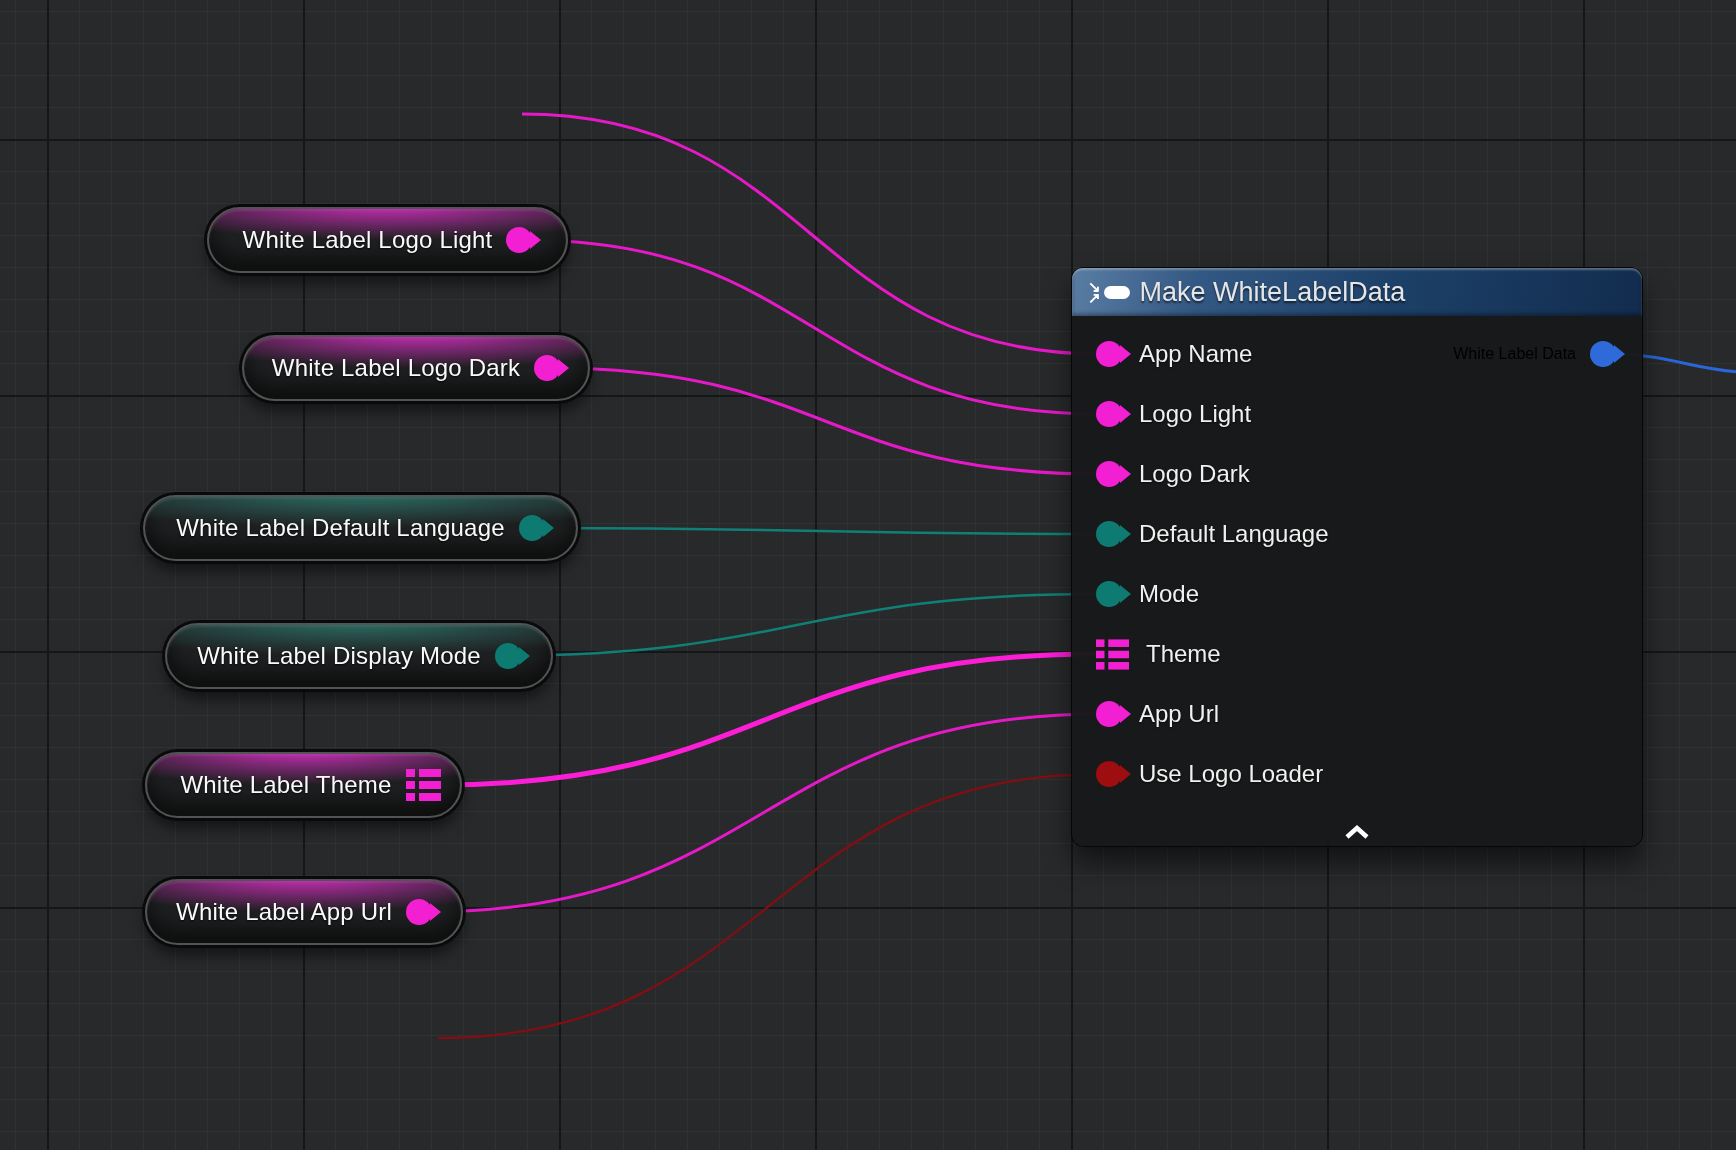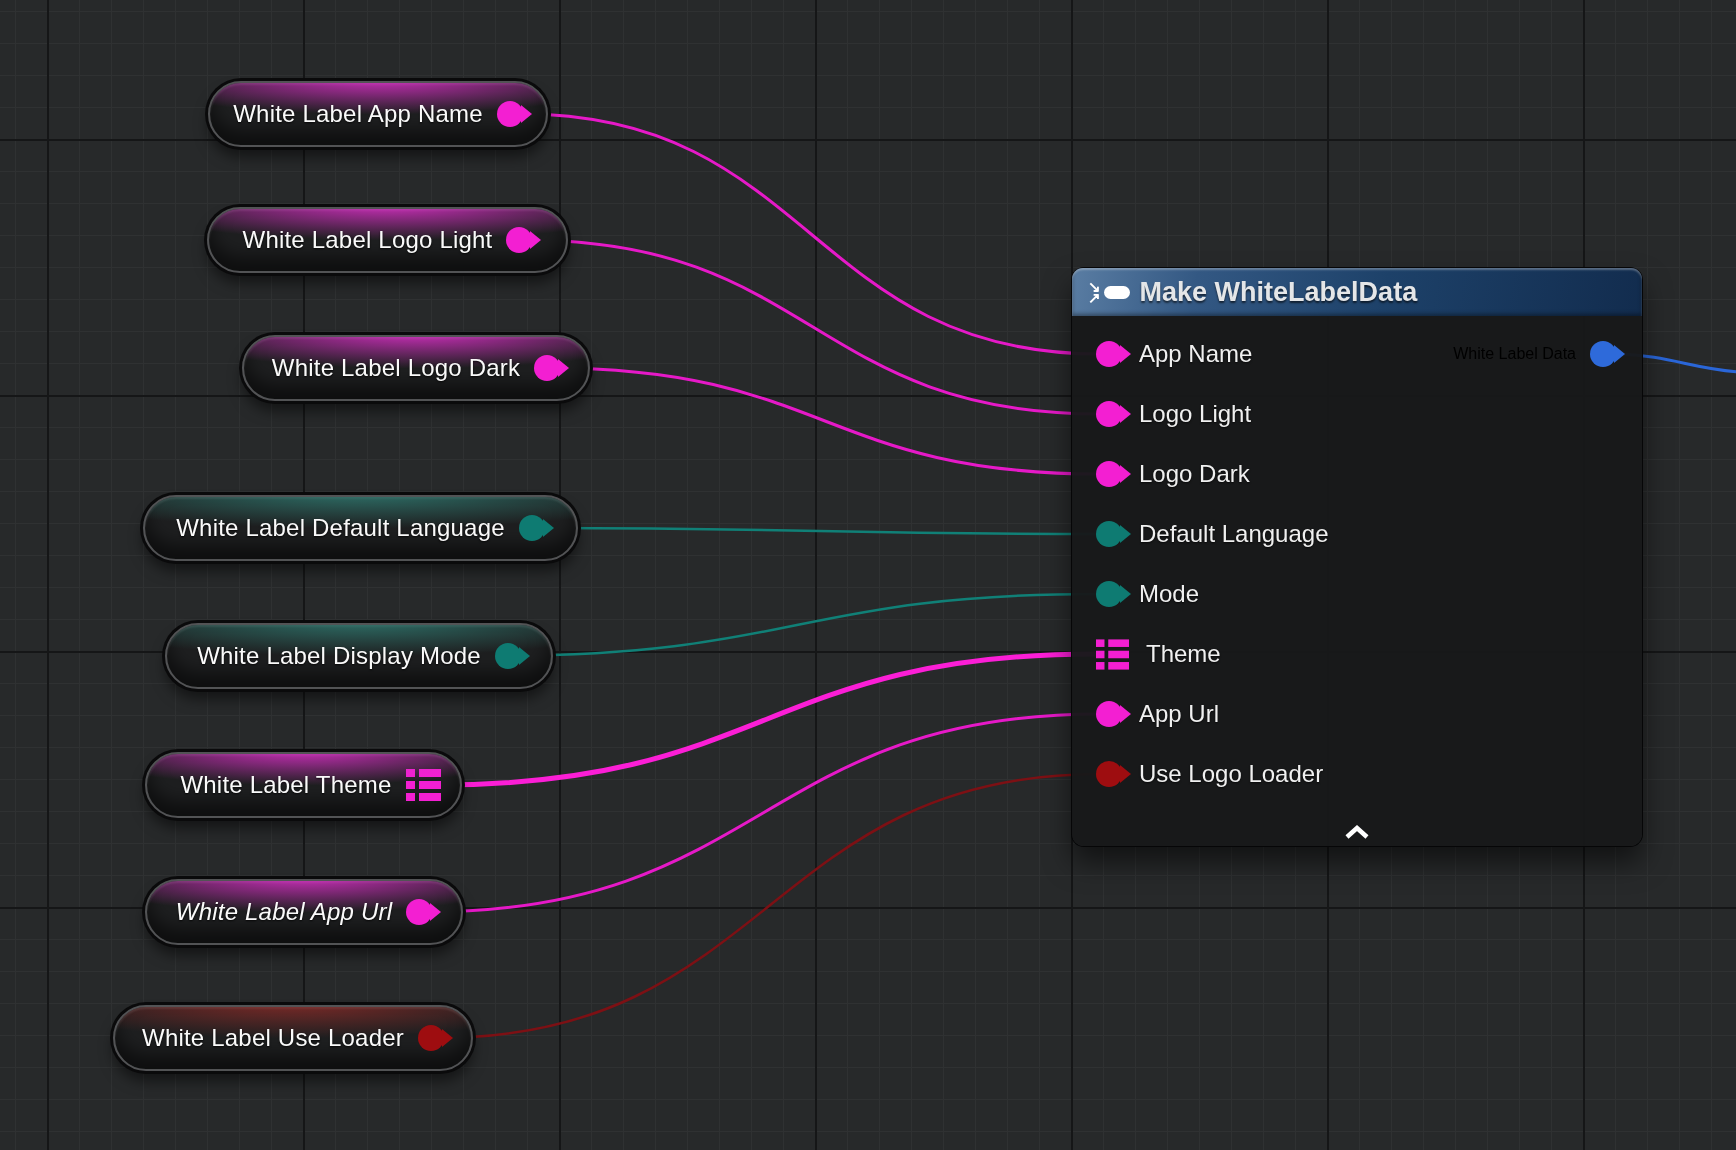--- a/index.html
+++ b/index.html
@@ -55,36 +55,36 @@
   
   .struct-icon{display:block;color:#f31fd2;flex:0 0 auto;}
 
   
   .g1{left:208px;top:81px;width:340px;}
   .g2{left:207px;top:207px;width:361px;}
   .g3{left:242px;top:335px;width:348px;}
   .g4{left:143px;top:495px;width:435px;text-align:right;}
   .g5{left:145px;top:623px;width:388px;margin-left:20px;}
   .g6{left:145px;top:752px;width:317px;padding-left:40px;}
-  .g7{left:145px;top:879px;width:318px;font-style:italic;}
+  .g7{left:145px;top:879px;width:318px;}
   .g8{left:113px;top:1005px;width:360px;}
 
   
   .make-node{
     position:absolute;z-index:2;left:1072px;top:268px;width:570px;height:578px;
     border-radius:12px;background:rgba(24,25,26,.97);
     box-shadow:0 0 0 1px #060607,0 16px 28px rgba(0,0,0,.55);
   }
   .make-header{
     height:48px;border-radius:11px 11px 0 0;display:flex;align-items:center;
     padding:0 16px;gap:10px;box-sizing:border-box;
     background:linear-gradient(100deg,#5a7da3 0%,#335883 22%,#1d4169 55%,#122c4e 100%);
     box-shadow:inset 0 2px 2px rgba(255,255,255,.3),inset 0 -2px 4px rgba(0,0,0,.4);
   }
-  .make-title{color:#e4e6e8;font-size:27px;font-weight:bold;text-shadow:0 2px 2px rgba(0,0,0,.6);}
+  .make-title{color:#e4e6e8;font-size:27px;font-weight:normal;text-shadow:0 2px 2px rgba(0,0,0,.6);}
   .mk-icon{display:flex;align-items:center;gap:2px;}
   .mk-arrows{display:flex;flex-direction:column;line-height:11px;color:#fff;
     font-size:15px;font-weight:bold;}
   .mk-pill{width:26px;height:13px;border-radius:7px;background:#fff;margin-left:1px;}
 
   .make-body{position:relative;padding-top:8px;}
   .pin-row{display:flex;align-items:center;height:60px;padding-left:24px;gap:17px;}
   .pin-row .label{color:#f0f0f0;font-size:24px;white-space:nowrap;
     text-shadow:0 1px 2px rgba(0,0,0,.7);}
   .out-row{position:absolute;top:8px;right:26px;height:60px;
@@ -102,24 +102,20 @@
     <path d="M526,240 C813,240 813,414 1100,414" stroke="#e619c8" stroke-width="3" fill="none"></path>
     <path d="M550,368 C825,368 825,474 1100,474" stroke="#e619c8" stroke-width="3" fill="none"></path>
     <path d="M538,528 C819,528 819,534 1100,534" stroke="#108077" stroke-width="2.5" fill="none"></path>
     <path d="M494,656 C797,656 797,594 1100,594" stroke="#108077" stroke-width="2.5" fill="none"></path>
     <path d="M436,785 C766,785 766,654 1096,654" stroke="#fb1ed6" stroke-width="5" fill="none"></path>
     <path d="M426,912 C763,912 763,714 1100,714" stroke="#e619c8" stroke-width="3" fill="none"></path>
     <path d="M438,1038 C769,1038 769,774 1100,774" stroke="#7d1014" stroke-width="2.5" fill="none"></path>
     <path d="M1616,354 C1670,355 1695,370 1742,372" stroke="#2a66d8" stroke-width="3" fill="none"></path>
   </svg>
 
-  <div class="getter g1 glow-magenta">
-    <span class="label">White Label App Name</span>
-    <span class="pin pin-magenta"></span>
-  </div>
 
   <div class="getter g2 glow-magenta">
     <span class="label">White Label Logo Light</span>
     <span class="pin pin-magenta"></span>
   </div>
 
   <div class="getter g3 glow-magenta">
     <span class="label">White Label Logo Dark</span>
     <span class="pin pin-magenta"></span>
   </div>
@@ -144,24 +140,20 @@
       <rect x="0" y="24" width="9" height="8" fill="currentColor"></rect>
       <rect x="13" y="24" width="22" height="8" fill="currentColor"></rect>
     </svg>
   </div>
 
   <div class="getter g7 glow-magenta">
     <span class="label">White Label App Url</span>
     <span class="pin pin-magenta"></span>
   </div>
 
-  <div class="getter g8 glow-red">
-    <span class="label">White Label Use Loader</span>
-    <span class="pin pin-red"></span>
-  </div>
 
   <div class="make-node">
     <div class="make-header">
       <span class="mk-icon">
         <span class="mk-arrows">
             <span>↘</span>
             <span>↗</span>
           </span>
         <span class="mk-pill"></span>
       </span>

